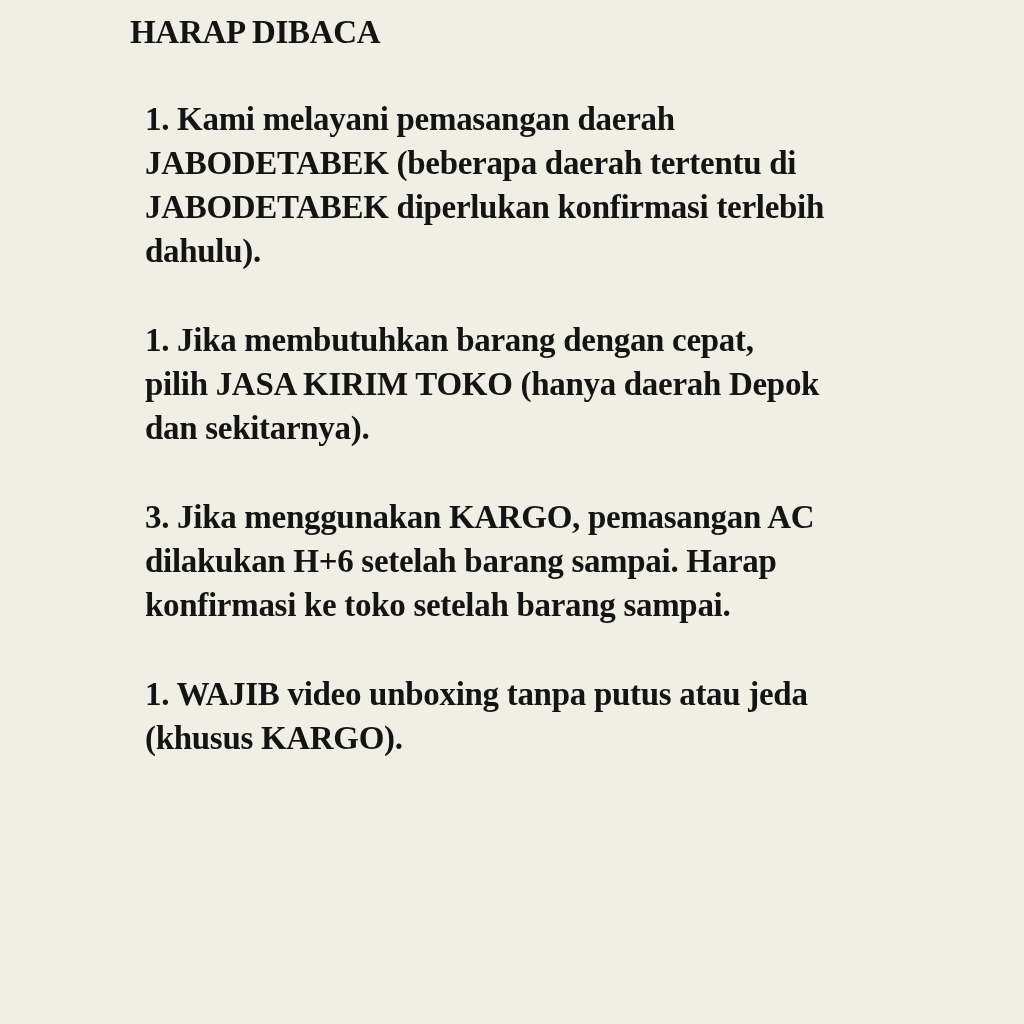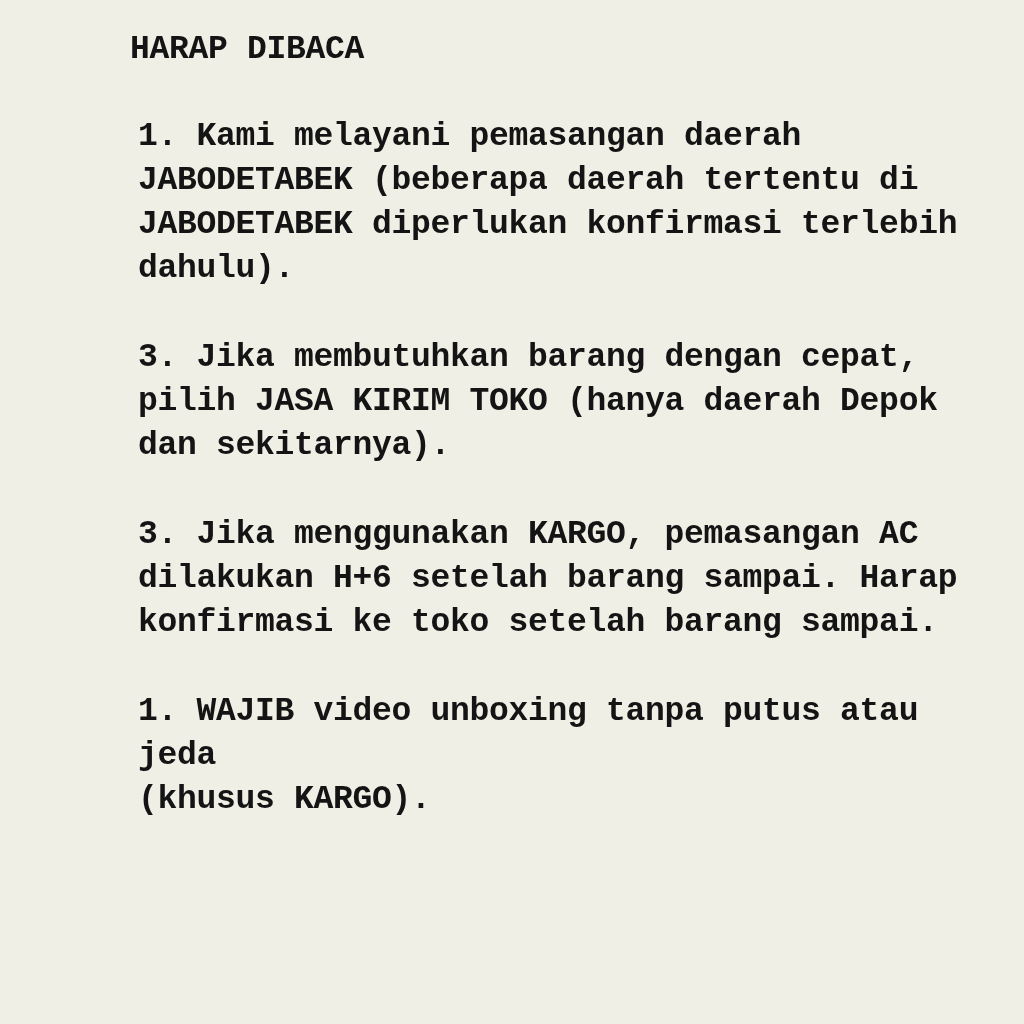--- a/index.html
+++ b/index.html
@@ -9,51 +9,51 @@
   body {
     width: 1024px;
     height: 1024px;
     background: #f0efe6;
     overflow: hidden;
   }
   .notice-page {
     box-sizing: border-box;
     width: 1024px;
     height: 828px;
-    padding: 28px 50px 0 130px;
-    font-family: Liberation Mono, monospace;
+    padding: 10px 50px 0 130px;
+    font-family: Liberation Serif, serif;
     font-weight: bold;
     color: #141414;
     font-size: 33px;
     line-height: 44px;
     letter-spacing: -0.3px;
   }
   .notice-heading {
     margin: 0 0 43px 0;
     font-size: 33px;
     line-height: 44px;
     font-weight: bold;
   }
   .notice-paragraph {
-    margin: 0 0 45px 8px;
+    margin: 0 0 45px 15px;
     white-space: pre-line;
   }
 </style>
 </head>
 <body>
 
 <div class="notice-page">
   <h1 class="notice-heading">HARAP DIBACA</h1>
 
   <p class="notice-paragraph">1. Kami melayani pemasangan daerah
 JABODETABEK (beberapa daerah tertentu di
 JABODETABEK diperlukan konfirmasi terlebih
 dahulu).</p>
 
-  <p class="notice-paragraph">3. Jika membutuhkan barang dengan cepat,
+  <p class="notice-paragraph">1. Jika membutuhkan barang dengan cepat,
 pilih JASA KIRIM TOKO (hanya daerah Depok
 dan sekitarnya).</p>
 
   <p class="notice-paragraph">3. Jika menggunakan KARGO, pemasangan AC
 dilakukan H+6 setelah barang sampai. Harap
 konfirmasi ke toko setelah barang sampai.</p>
 
   <p class="notice-paragraph">1. WAJIB video unboxing tanpa putus atau jeda
 (khusus KARGO).</p>
 

